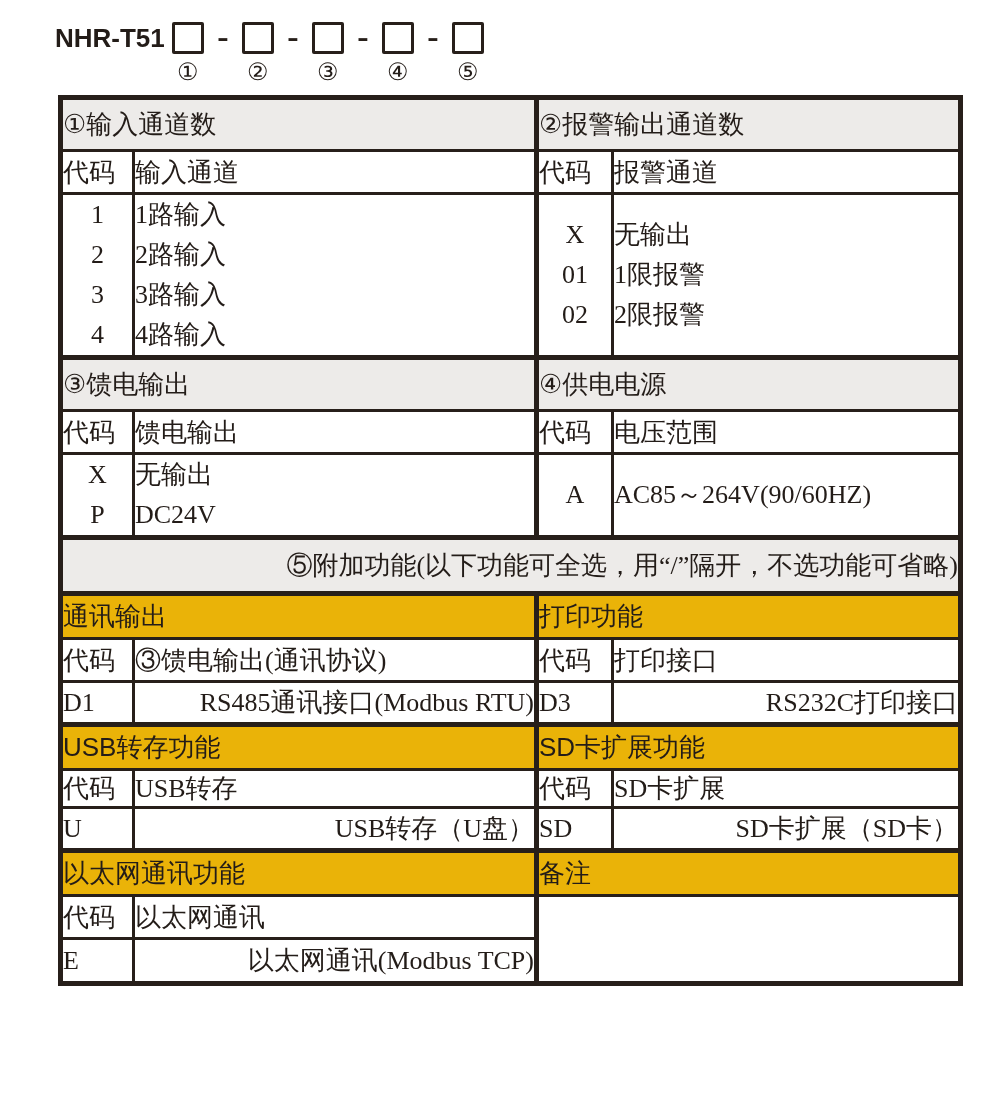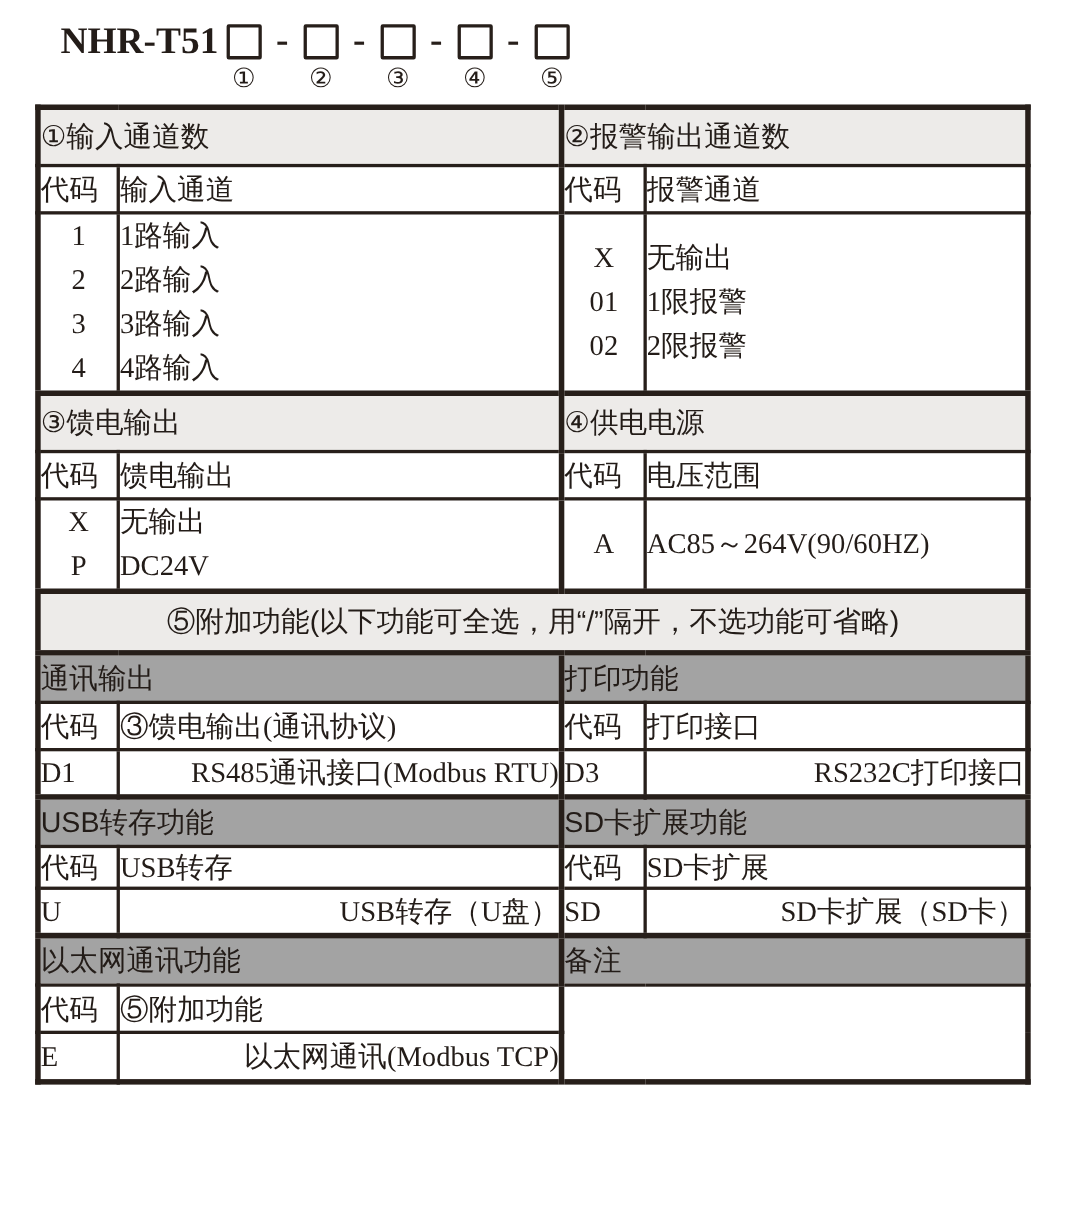--- a/index.html
+++ b/index.html
@@ -24,23 +24,23 @@
     line-height:38px;
     letter-spacing:1px;
   }
   
   .model-line{
     display:flex;
     align-items:flex-start;
     margin:22px 0 0 55px;
   }
   .model-prefix{
-    font-family:Liberation Serif, serif;
-    font-weight:700;
-    font-size:34px;
+    font-family:Liberation Sans, sans-serif;
+    font-weight:700;
+    font-size:26px;
     line-height:32px;
     letter-spacing:0px;
     margin-right:6px;
   }
   .model-slot{
     display:flex;
     flex-direction:column;
     align-items:center;
     width:34px;
   }
@@ -61,21 +61,21 @@
     font-weight:700;
     font-size:34px;
     line-height:30px;
     color:var(--ink);
   }
   
   table.spec{
     border-collapse:collapse;
     table-layout:fixed;
     width:900px;
-    margin:10px 0 0 32px;
+    margin:10px 0 0 58px;
     border:5px solid var(--ink);
   }
   table.spec td, table.spec th{
     border:3px solid var(--ink);
     padding:0;
     font-weight:400;
     font-size:26px;
     vertical-align:middle;
     overflow:hidden;
   }
@@ -93,28 +93,28 @@
   .sec-title{
     background:var(--gray);
     font-family:"Liberation Sans","DejaVu Sans",sans-serif;
     font-weight:700;
     font-size:28px;
     text-align:left;
     padding-left:10px;
   }
   .banner-cell{
     background:var(--gray);
-    font-family:Liberation Sans, sans-serif;
+    font-family:Liberation Serif, serif;
     font-weight:700;
     font-size:27px;
-    text-align:center;
+    text-align:right;
     padding-left:8px;
   }
   .sub-title{
-    background:#a3a3a3;
+    background:#eab308;
     font-family:"Liberation Sans","DejaVu Sans",sans-serif;
     font-weight:700;
     font-size:25px;
     text-align:left;
     padding-left:9px;
   }
   .code-h{ text-align:left; }
   .desc-h{ text-align:left; padding-left:8px; }
   .codes{
     white-space:pre-line;
@@ -261,21 +261,21 @@
         <td class="code-c mid">SD</td>
         <td class="desc-c">SD卡扩展（SD卡）</td>
       </tr>
 
       <tr class="h47 thick">
         <th class="sub-title" colspan="2">以太网通讯功能</th>
         <th class="sub-title mid" colspan="2">备注</th>
       </tr>
       <tr class="h45">
         <td class="code-h">代码</td>
-        <td class="desc-h">⑤附加功能</td>
+        <td class="desc-h">以太网通讯</td>
         <td class="empty-cell mid" colspan="2" rowspan="2"></td>
       </tr>
       <tr class="h47">
         <td class="code-c">E</td>
         <td class="desc-c">以太网通讯(Modbus TCP)</td>
       </tr>
     </tbody>
   </table>
 
 </div>

